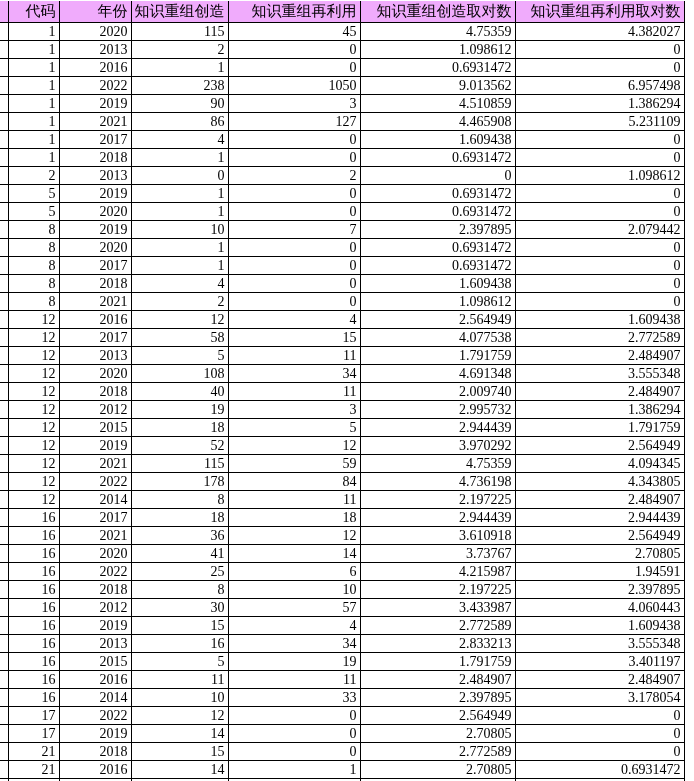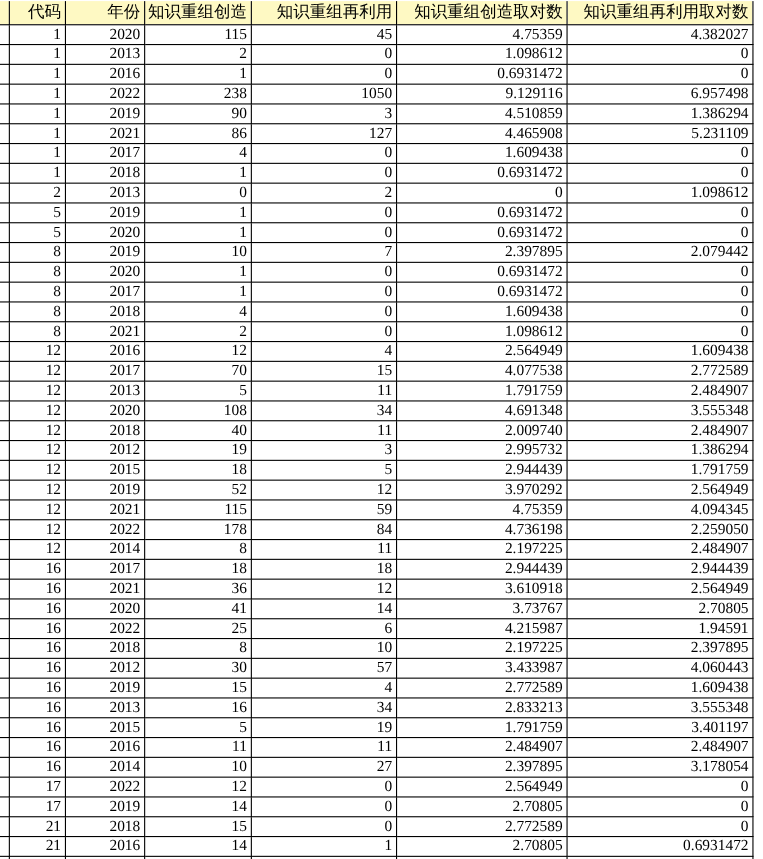--- a/index.html
+++ b/index.html
@@ -33,21 +33,21 @@
     text-align: right;
     white-space: nowrap;
     overflow: hidden;
     font-size: 14px;
     line-height: 17px;
     height: 17px;
     color: #000000;
     box-sizing: border-box;
   }
   table.sheet th {
-    background: #fef9c3;
+    background: #f0abfc;
     font-weight: normal;
     font-size: 15px;
     height: 21px;
     line-height: 21px;
     border-top: none;
   }
   table.sheet th:first-child,
   table.sheet td:first-child {
     border-left: none;
   }
@@ -111,21 +111,21 @@
           <td>0</td>
           <td>0.6931472</td>
           <td>0</td>
         </tr>
         <tr>
           <td></td>
           <td>1</td>
           <td>2022</td>
           <td>238</td>
           <td>1050</td>
-          <td>9.129116</td>
+          <td>9.013562</td>
           <td>6.957498</td>
         </tr>
         <tr>
           <td></td>
           <td>1</td>
           <td>2019</td>
           <td>90</td>
           <td>3</td>
           <td>4.510859</td>
           <td>1.386294</td>
@@ -235,21 +235,21 @@
           <td>2016</td>
           <td>12</td>
           <td>4</td>
           <td>2.564949</td>
           <td>1.609438</td>
         </tr>
         <tr>
           <td></td>
           <td>12</td>
           <td>2017</td>
-          <td>70</td>
+          <td>58</td>
           <td>15</td>
           <td>4.077538</td>
           <td>2.772589</td>
         </tr>
         <tr>
           <td></td>
           <td>12</td>
           <td>2013</td>
           <td>5</td>
           <td>11</td>
@@ -310,21 +310,21 @@
           <td>4.75359</td>
           <td>4.094345</td>
         </tr>
         <tr>
           <td></td>
           <td>12</td>
           <td>2022</td>
           <td>178</td>
           <td>84</td>
           <td>4.736198</td>
-          <td>2.259050</td>
+          <td>4.343805</td>
         </tr>
         <tr>
           <td></td>
           <td>12</td>
           <td>2014</td>
           <td>8</td>
           <td>11</td>
           <td>2.197225</td>
           <td>2.484907</td>
         </tr>
@@ -416,21 +416,21 @@
           <td>11</td>
           <td>11</td>
           <td>2.484907</td>
           <td>2.484907</td>
         </tr>
         <tr>
           <td></td>
           <td>16</td>
           <td>2014</td>
           <td>10</td>
-          <td>27</td>
+          <td>33</td>
           <td>2.397895</td>
           <td>3.178054</td>
         </tr>
         <tr>
           <td></td>
           <td>17</td>
           <td>2022</td>
           <td>12</td>
           <td>0</td>
           <td>2.564949</td>

